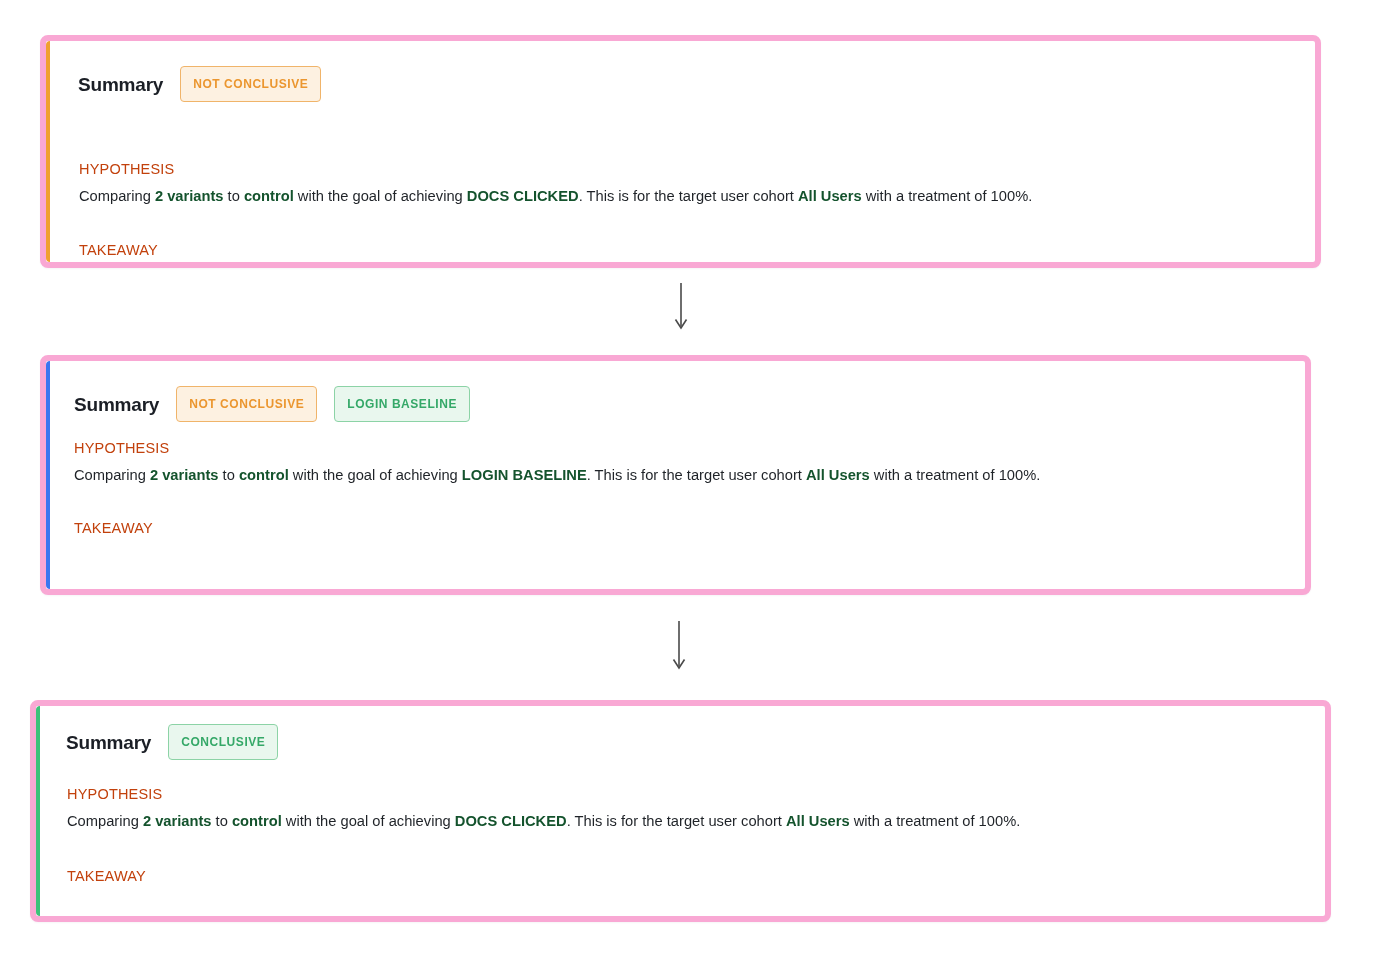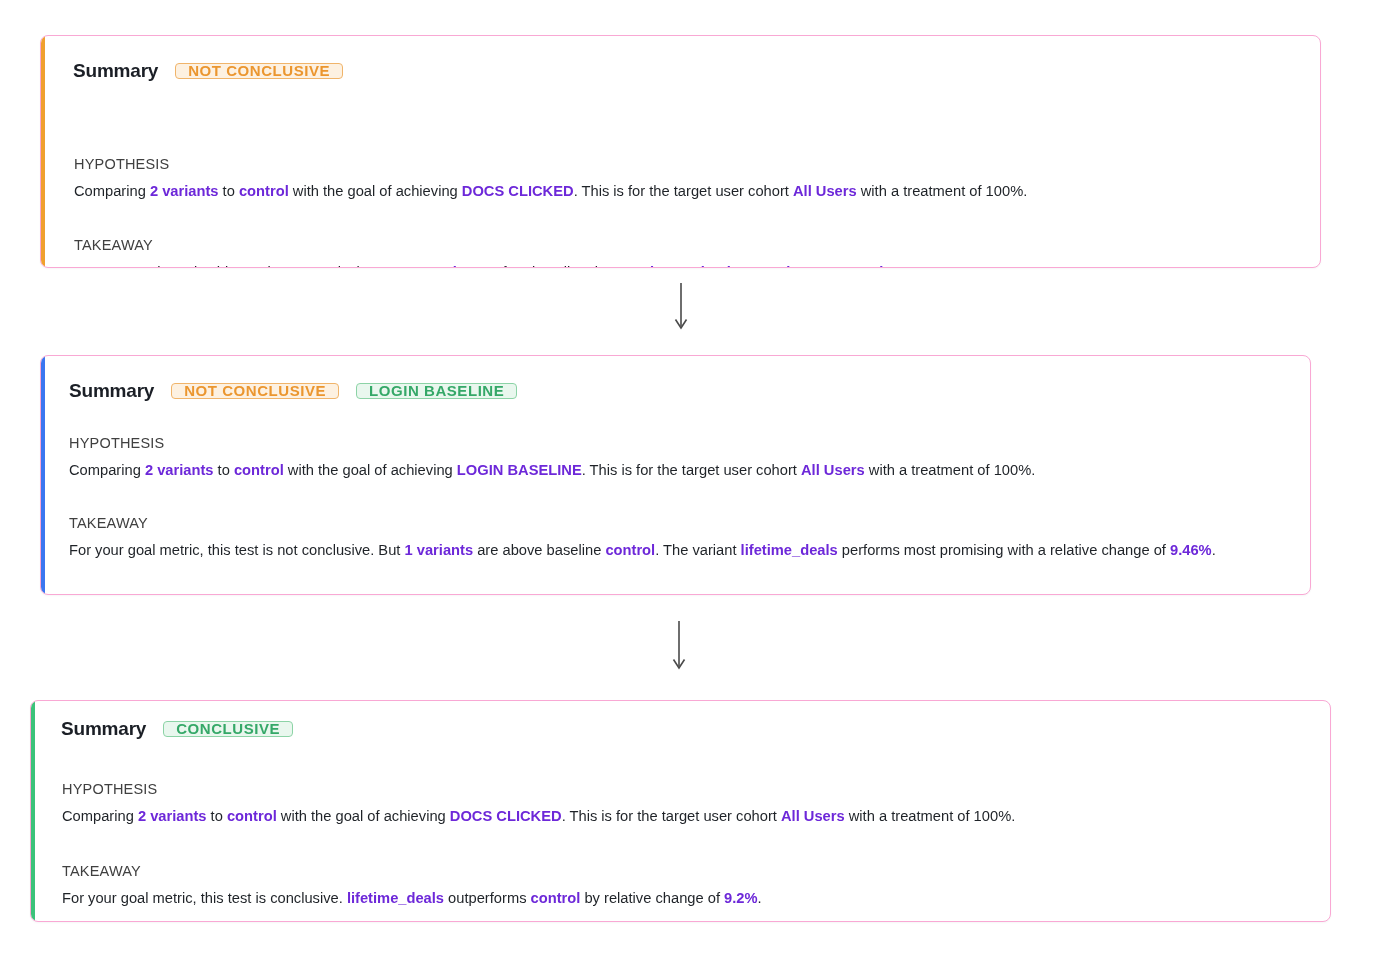--- a/index.html
+++ b/index.html
@@ -18,21 +18,21 @@
     width: 1376px;
     height: 974px;
     background: #ffffff;
     overflow: hidden;
   }
 
   
   .card {
     position: absolute;
     background: #ffffff;
-    border: 1px solid #f9a8d4;
+    border: 6px solid #f9a8d4;
     border-radius: 8px;
     box-shadow: 0 1px 2px rgba(16, 24, 40, 0.04);
     overflow: hidden;
   }
   .accent {
     position: absolute;
     left: 0;
     top: 0;
     bottom: 0;
     width: 4px;
@@ -55,55 +55,55 @@
     font-weight: bold;
     color: #1b1f26;
     letter-spacing: -0.2px;
     line-height: 1;
   }
 
   .badge {
     display: inline-flex;
     align-items: center;
     justify-content: center;
-    height: 16px;
+    height: 36px;
     padding: 0 12px;
     border-radius: 4px;
-    font-size: 15px;
+    font-size: 12px;
     font-weight: bold;
     letter-spacing: 0.55px;
     line-height: 1;
     white-space: nowrap;
   }
   .badge-warning {
     background: #fdf1e1;
     border: 1px solid #f0b46a;
     color: #eb962f;
   }
   .badge-success {
     background: #e9f7ee;
     border: 1px solid #8cd3a6;
     color: #35a868;
   }
 
   .section-label {
     font-size: 14.5px;
     font-weight: normal;
-    color: #404040;
+    color: #c2410c;
     letter-spacing: 0.2px;
     line-height: 1;
   }
 
   .body-text {
     font-size: 14.7px;
     color: #1f2328;
     line-height: 1.55;
     max-width: 1180px;
   }
-  .body-text b { font-weight: bold; color: #6d28d9; }
+  .body-text b { font-weight: bold; color: #14532d; }
 
   
   .arrow {
     position: absolute;
     width: 20px;
   }
   .arrow svg { display: block; }
 
   
   #card-1 { left: 40px;  top: 35px;  width: 1281px; height: 233px; }
@@ -163,38 +163,36 @@
     <div class="accent" style="background: rgb(59, 118, 240);"></div>
     <div class="card-inner">
       <div class="card-header">
         <div class="card-title">Summary</div>
         <span class="badge badge-warning">NOT CONCLUSIVE</span>
         <span class="badge badge-success">LOGIN BASELINE</span>
       </div>
       <div class="section-label hyp-label">HYPOTHESIS</div>
       <div class="body-text hyp-text">Comparing <b>2 variants</b> to <b>control</b> with the goal of achieving <b>LOGIN BASELINE</b>. This is for the target user cohort <b>All Users</b> with a treatment of 100%.</div>
       <div class="section-label take-label">TAKEAWAY</div>
-      <div class="body-text take-text">For your goal metric, this test is not conclusive. But <b>1 variants</b> are above baseline <b>control</b>. The variant <b>lifetime_deals</b> performs most promising with a relative change of <b>9.46%</b>.</div>
     </div>
   </div>
 
   <div class="arrow" id="arrow-2">
     <svg width="20" height="50" viewBox="0 0 20 50">
       <line x1="10" y1="0" x2="10" y2="45" stroke="#4a4a4a" stroke-width="1.6"></line>
       <path d="M4.5 38.5 L10 47 L15.5 38.5" fill="none" stroke="#4a4a4a" stroke-width="1.6"></path>
     </svg>
   </div>
 
   <div class="card" id="card-3">
     <div class="accent" style="background: rgb(60, 194, 122);"></div>
     <div class="card-inner">
       <div class="card-header">
         <div class="card-title">Summary</div>
         <span class="badge badge-success">CONCLUSIVE</span>
       </div>
       <div class="section-label hyp-label">HYPOTHESIS</div>
       <div class="body-text hyp-text">Comparing <b>2 variants</b> to <b>control</b> with the goal of achieving <b>DOCS CLICKED</b>. This is for the target user cohort <b>All Users</b> with a treatment of 100%.</div>
       <div class="section-label take-label">TAKEAWAY</div>
-      <div class="body-text take-text">For your goal metric, this test is conclusive. <b>lifetime_deals</b> outperforms <b>control</b> by relative change of <b>9.2%</b>.</div>
     </div>
   </div>
 
 </div>
 
 </body></html>

